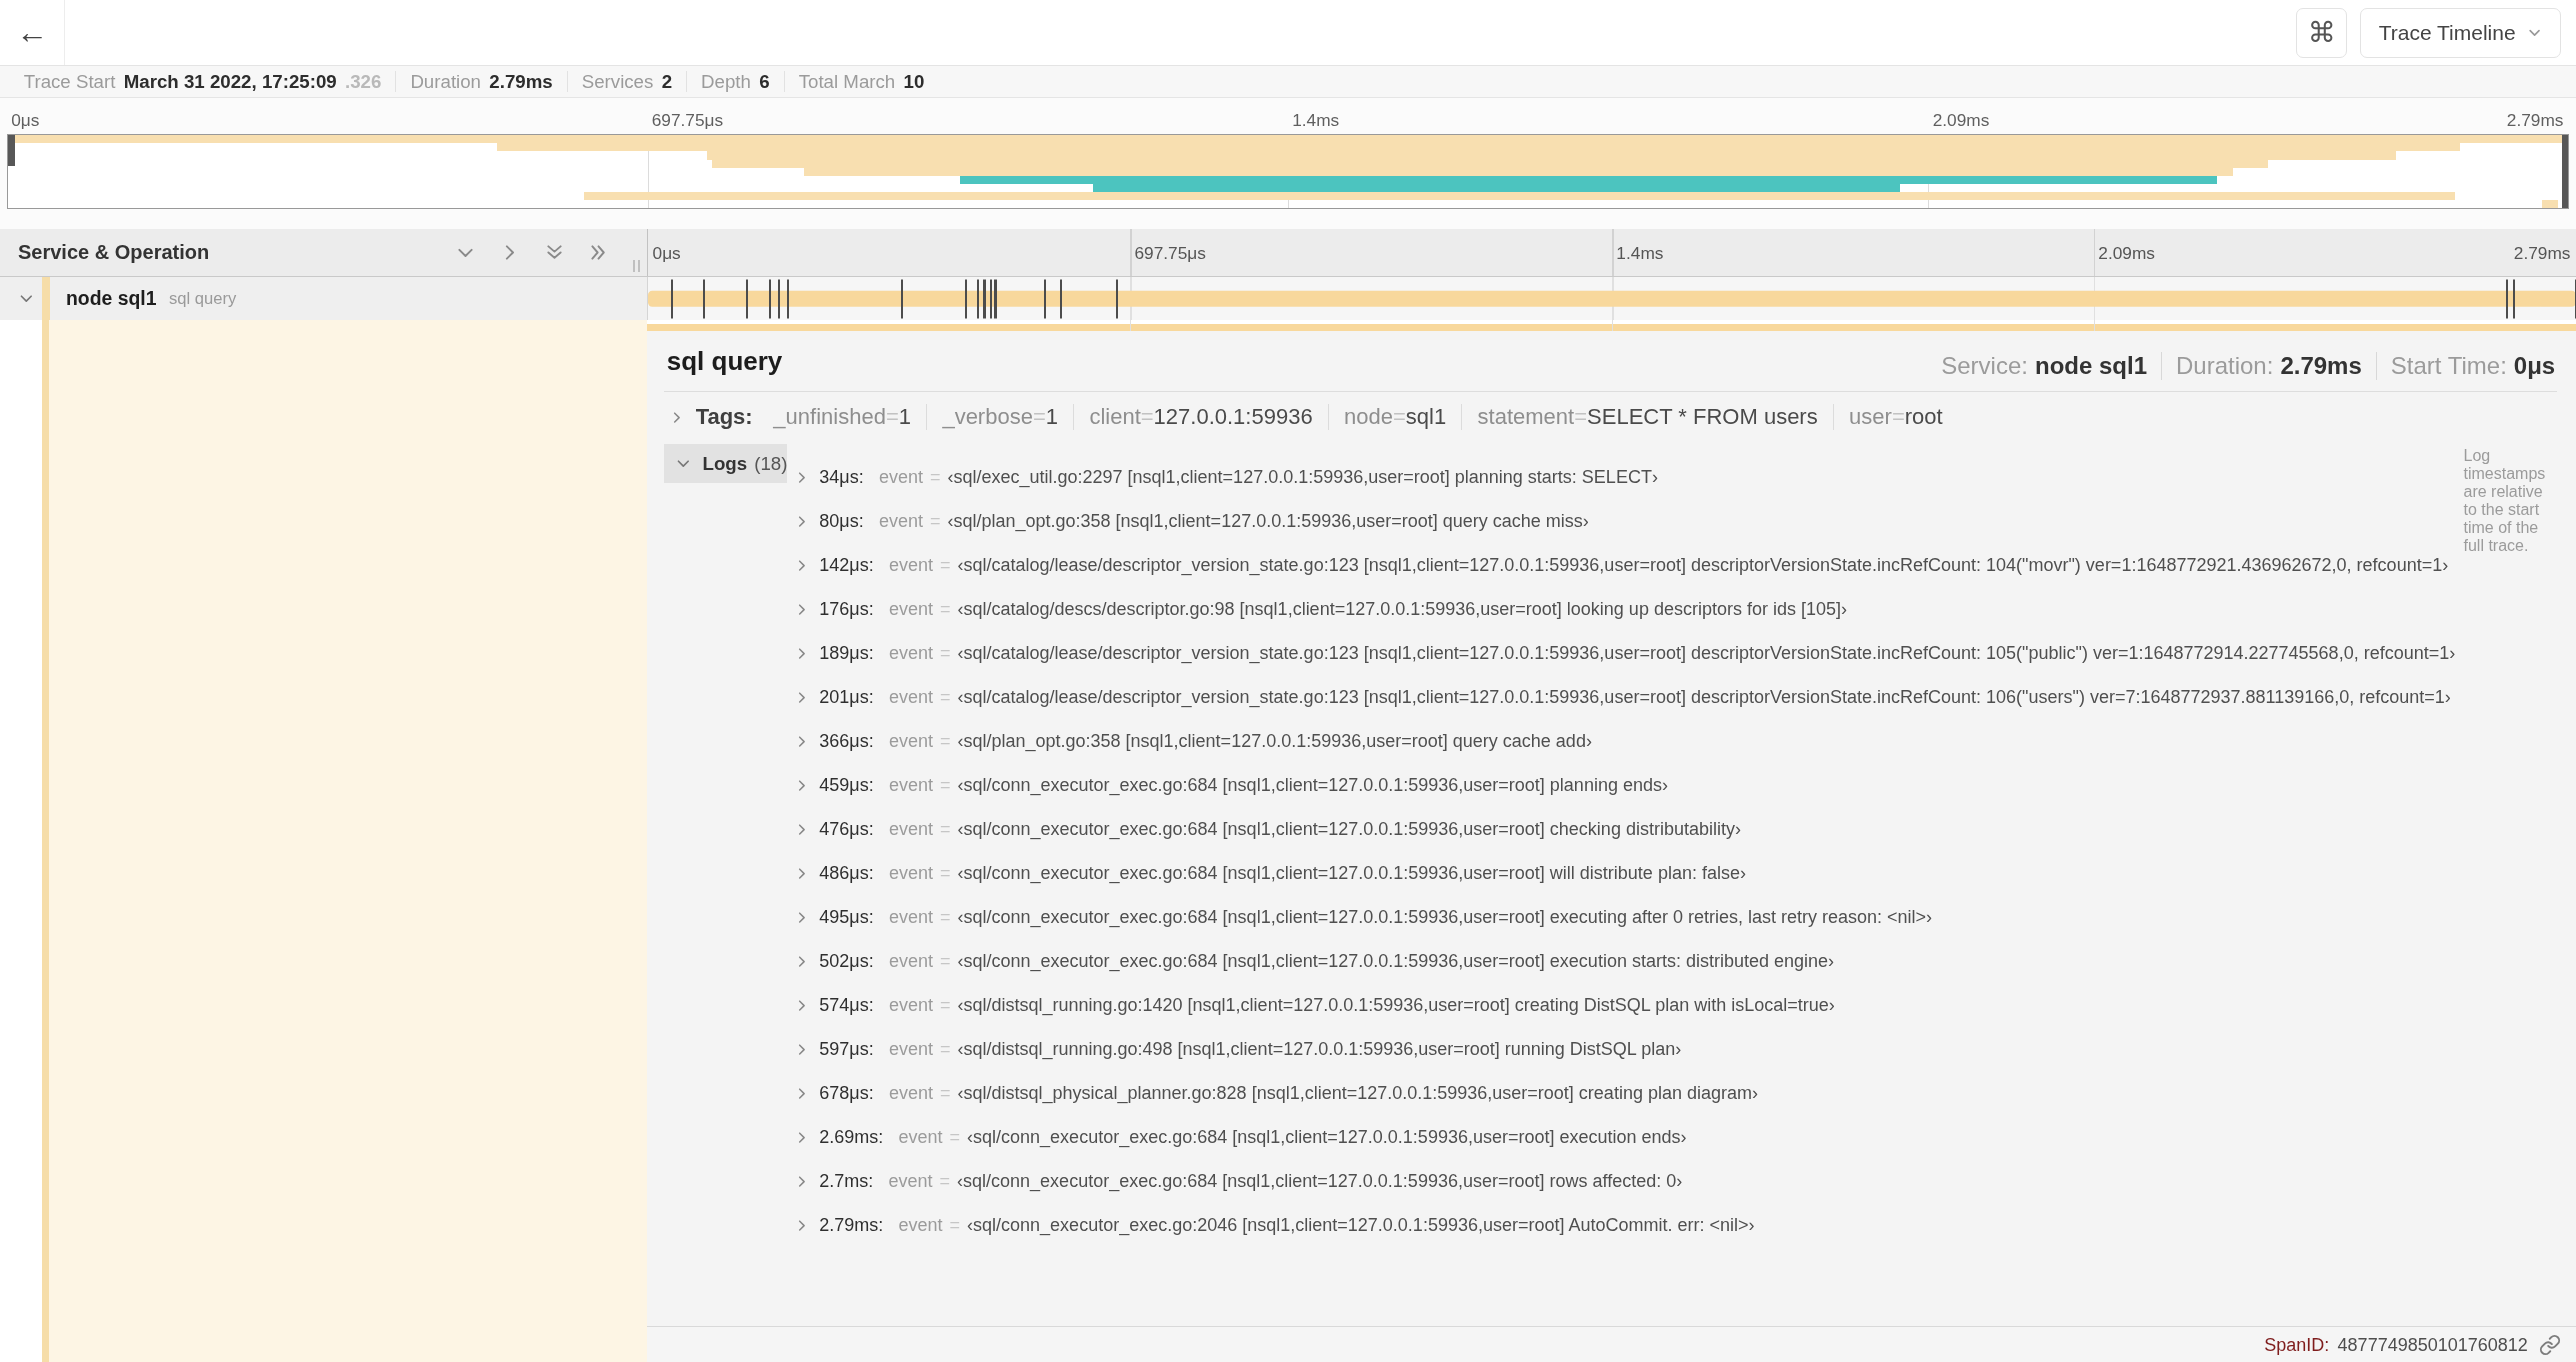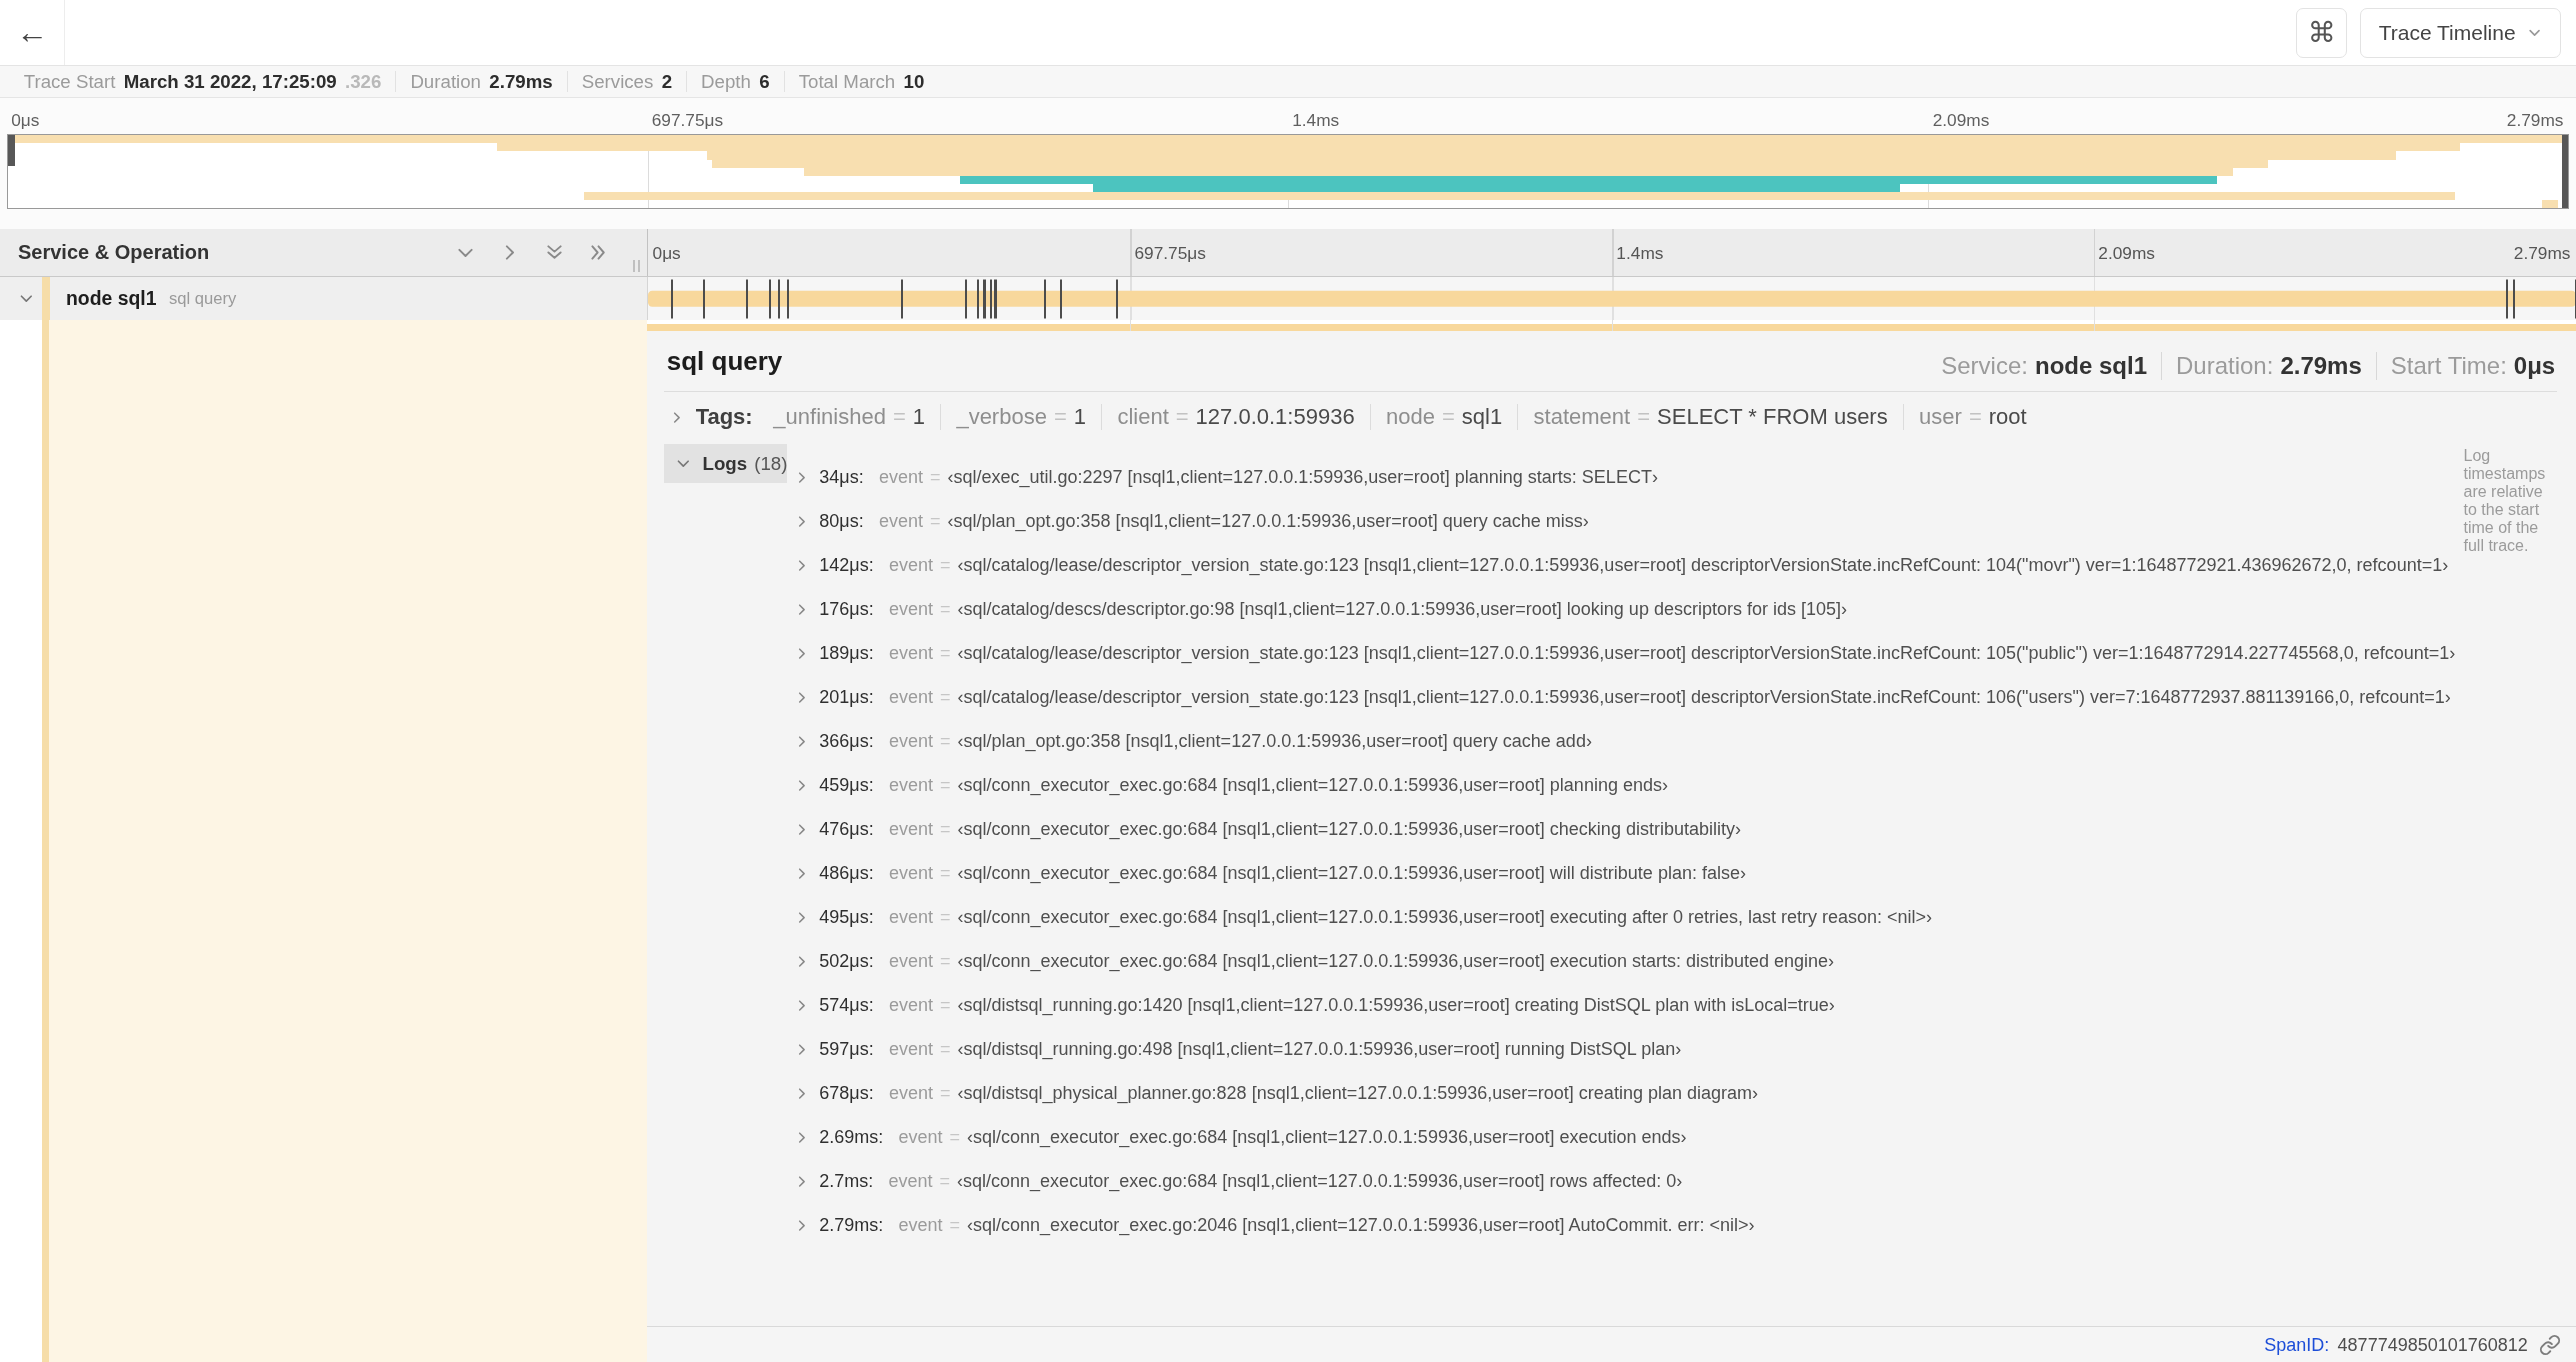--- a/index.html
+++ b/index.html
@@ -92,21 +92,21 @@
   .meta-item{padding:0 14px;display:flex;gap:7px;white-space:nowrap}
   .meta-item + .meta-item{border-left:1.4px solid #d8d8d8}
   .meta-item:last-child{padding-right:0}
   .meta-item .lbl{color:#9b9b9b}
   .meta-item .val{color:#333;font-weight:bold}
   .panel-divider{border:none;border-top:1.4px solid #ddd;margin:11px 0 0 0}
 
   .tags-row{display:flex;align-items:center;padding:12.5px 0 9.7px 5.5px;font-size:22px;white-space:nowrap;overflow:hidden}
   .tags-row .t-chev{color:#888}
   .tags-label{font-weight:bold;color:#3f3f3f;margin:0 5.5px 0 11px}
-  .tag{padding:0 15.2px;display:flex;gap:7px;align-items:center}
+  .tag{padding:0 15.2px;display:flex;align-items:center}
   .tag + .tag{border-left:1.4px solid #dcdcdc}
   .tag .k{color:#8e8e8e}
   .tag .eq{color:#c2c2c2}
   .tag .v{color:#4a4a4a}
 
   .logs{flex:1;display:flex;flex-direction:row;margin-top:4.2px;min-height:0}
   .logs-head{background:#e2e2e2;height:39px;flex:none;display:flex;align-items:center;padding-left:11px;font-size:18.7px}
   .logs-head .l-chev{color:#777}
   .logs-title{font-weight:bold;color:#333;margin-left:11px}
   .logs-count{color:#555;margin-left:7px}
@@ -114,21 +114,21 @@
   .log-row{height:44px;flex:none;display:flex;align-items:center;font-size:18px;white-space:nowrap;overflow:hidden}
   .log-row .r-chev{color:#888;flex:none}
   .log-time{font-weight:normal;color:#2f2f2f;margin-left:9.7px;flex:none}
   .log-key{color:#9b9b9b;margin-left:15.2px;flex:none}
   .log-eq{color:#c6c6c6;margin:0 7px;flex:none}
   .log-val{color:#4f4f4f;overflow:hidden;text-overflow:ellipsis}
   .logs-foot{font-size:16px;color:#9b9b9b;padding:2.8px 0 8.3px 8.3px}
 
   .spanid-row{height:36px;flex:none;background:#f5f5f5;display:flex;align-items:center;
     justify-content:flex-end;padding-right:15.2px;font-size:18px}
-  .spanid-row .lbl{color:#1d4ed8}
+  .spanid-row .lbl{color:#7f1d1d}
   .spanid-row .val{color:#4e4e4e;margin-left:8.3px}
   .spanid-row .link-ic{color:#7d7d7d;margin-left:11px}
 </style>
 </head>
 <body>
 
 <div class="app">
 
   <header class="topbar">
     <button class="back-btn">←</button>

